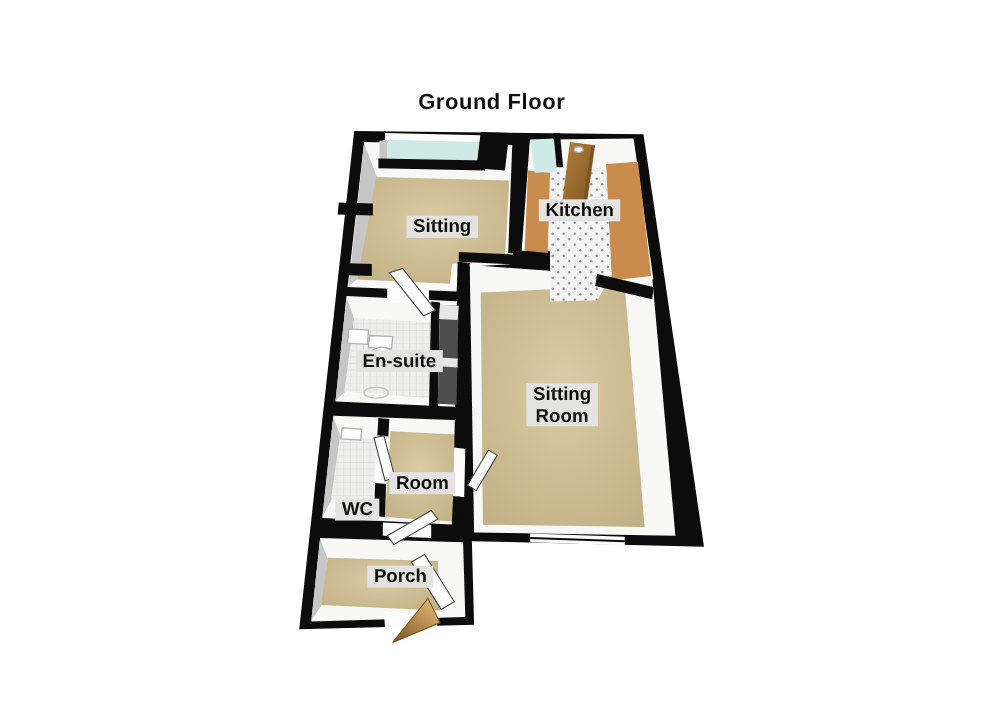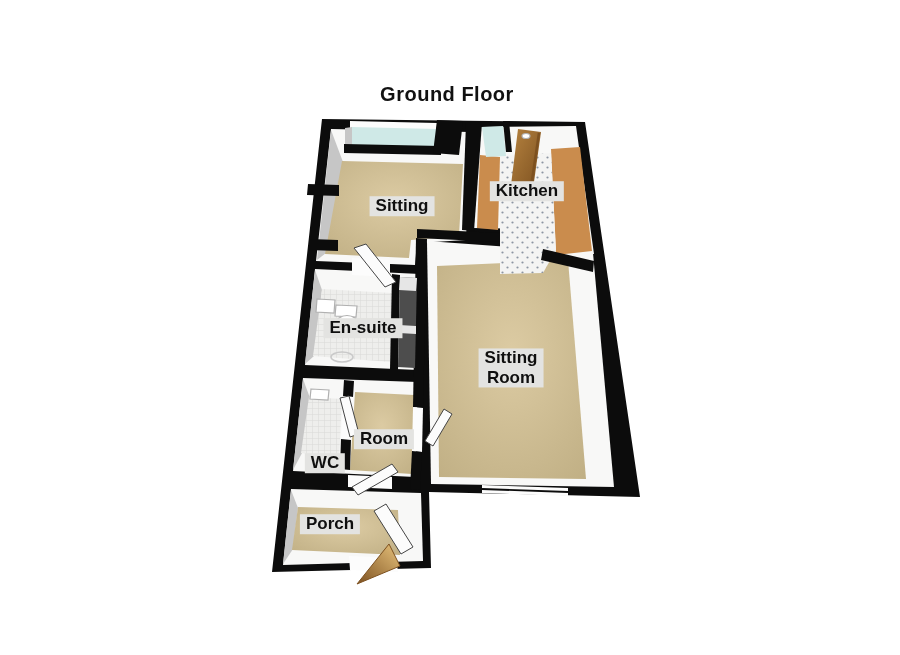--- a/index.html
+++ b/index.html
@@ -147,14 +147,14 @@
 
   <div class="page-title" style="left:447px;top:94px">Ground Floor</div>
 
   <div class="room-label" style="left:402px;top:206px">Sitting</div>
   <div class="room-label" style="left:527px;top:191px">Kitchen</div>
   <div class="room-label" style="left:363px;top:328px">En-suite</div>
   <div class="room-label" style="left:511px;top:368px">Sitting
 Room</div>
   <div class="room-label" style="left:325px;top:463px">WC</div>
   <div class="room-label" style="left:384px;top:439px">Room</div>
-  <div class="room-label" style="left:330px;top:524px">Porch</div>
+  <div class="room-label" style="left:364px;top:524px">Porch</div>
 </div>
 
 </body></html>

